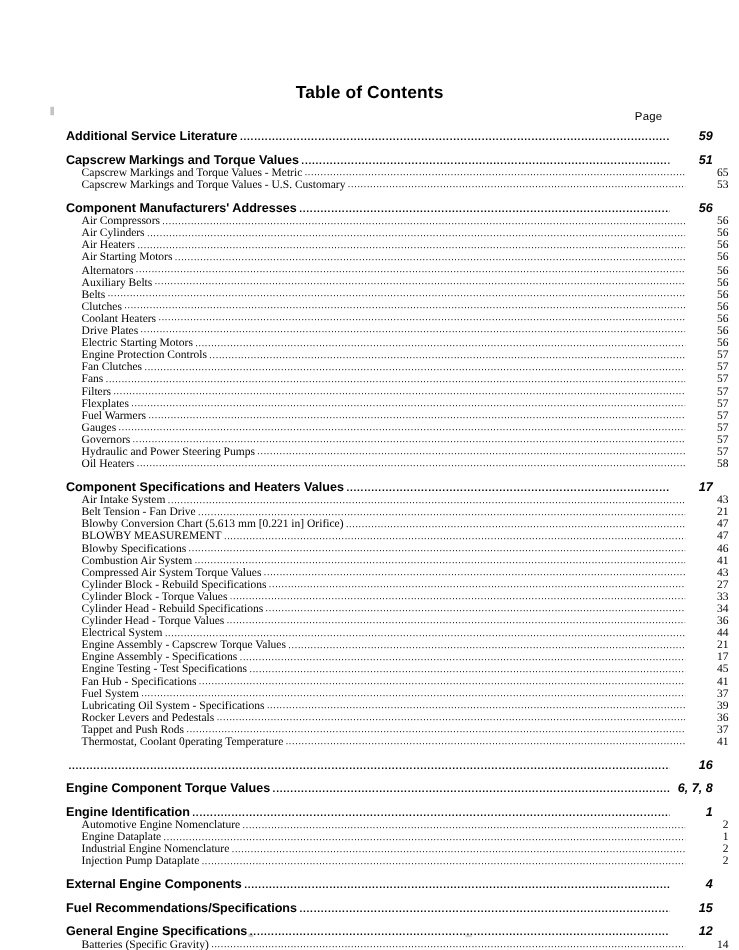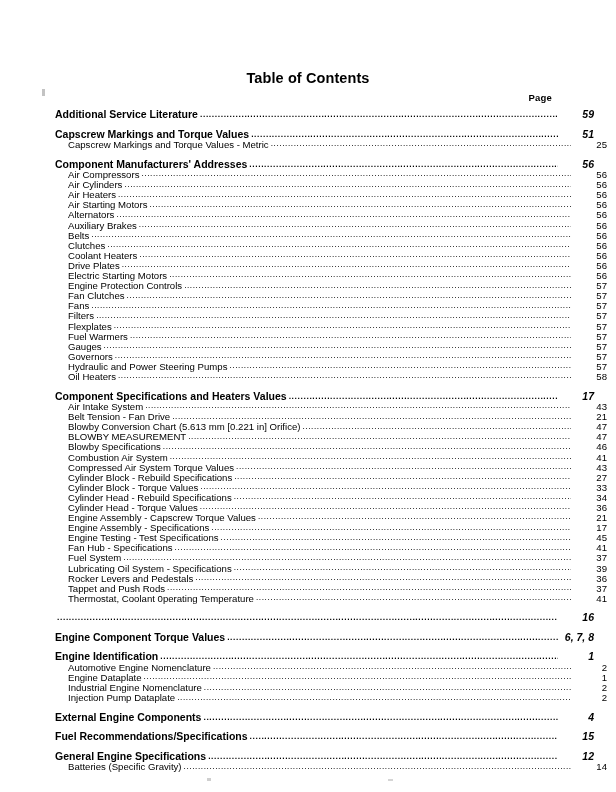--- a/index.html
+++ b/index.html
@@ -55,21 +55,21 @@
     text-align: center;
     font-size: 14.5px;
     font-weight: bold;
     letter-spacing: .1px;
   }
   .page-col-head {
     position: absolute;
     top: 92px;
     right: 22px;
     font-size: 9.5px;
-    font-weight: bold;
+    font-weight: normal;
     letter-spacing: .2px;
   }
   .toc {
     position: absolute;
     top: 109px;
     left: 55px;
     width: 539px;
   }
   .entry {
     display: flex;
@@ -119,20 +119,21 @@
 
   
   .toc .entry.lvl1.first { margin-top: 0; justify-content: space-between; }
 
   
   .lvl2 {
     font-size: 9.6px;
     font-weight: normal;
     padding-left: 13px;
     margin-top: 0px;
+    font-family: Liberation Serif, serif;
   }
   .lvl2 .leader {
     font-size: 8.2px;
     position: relative;
     top: -1px;
   }
   .lvl2 .pagenum { font-size: 9.6px; }
 
   
   .lvl2 + .lvl2 { margin-top: 0.5px; }
@@ -157,21 +158,26 @@
         <span class="pagenum">59</span>
       </div>
       <div class="entry lvl1">
         <span class="label">Capscrew Markings and Torque Values</span>
         <span class="leader"></span>
         <span class="pagenum">51</span>
       </div>
       <div class="entry lvl2">
         <span class="label">Capscrew Markings and Torque Values - Metric</span>
         <span class="leader"></span>
-        <span class="pagenum">25</span>
+        <span class="pagenum">65</span>
+      </div>
+      <div class="entry lvl2">
+        <span class="label">Capscrew Markings and Torque Values - U.S. Customary</span>
+        <span class="leader"></span>
+        <span class="pagenum">53</span>
       </div>
       <div class="entry lvl1">
         <span class="label">Component Manufacturers' Addresses</span>
         <span class="leader"></span>
         <span class="pagenum">56</span>
       </div>
       <div class="entry lvl2">
         <span class="label">Air Compressors</span>
         <span class="leader"></span>
         <span class="pagenum">56</span>
@@ -190,21 +196,21 @@
         <span class="label">Air Starting Motors</span>
         <span class="leader"></span>
         <span class="pagenum">56</span>
       </div>
       <div class="entry lvl2">
         <span class="label">Alternators</span>
         <span class="leader"></span>
         <span class="pagenum">56</span>
       </div>
       <div class="entry lvl2">
-        <span class="label">Auxiliary Brakes</span>
+        <span class="label">Auxiliary Belts</span>
         <span class="leader"></span>
         <span class="pagenum">56</span>
       </div>
       <div class="entry lvl2">
         <span class="label">Belts</span>
         <span class="leader"></span>
         <span class="pagenum">56</span>
       </div>
       <div class="entry lvl2">
         <span class="label">Clutches</span>
@@ -330,20 +336,25 @@
         <span class="label">Cylinder Head - Rebuild Specifications</span>
         <span class="leader"></span>
         <span class="pagenum">34</span>
       </div>
       <div class="entry lvl2">
         <span class="label">Cylinder Head - Torque Values</span>
         <span class="leader"></span>
         <span class="pagenum">36</span>
       </div>
       <div class="entry lvl2">
+        <span class="label">Electrical System</span>
+        <span class="leader"></span>
+        <span class="pagenum">44</span>
+      </div>
+      <div class="entry lvl2">
         <span class="label">Engine Assembly - Capscrew Torque Values</span>
         <span class="leader"></span>
         <span class="pagenum">21</span>
       </div>
       <div class="entry lvl2">
         <span class="label">Engine Assembly - Specifications</span>
         <span class="leader"></span>
         <span class="pagenum">17</span>
       </div>
       <div class="entry lvl2">

